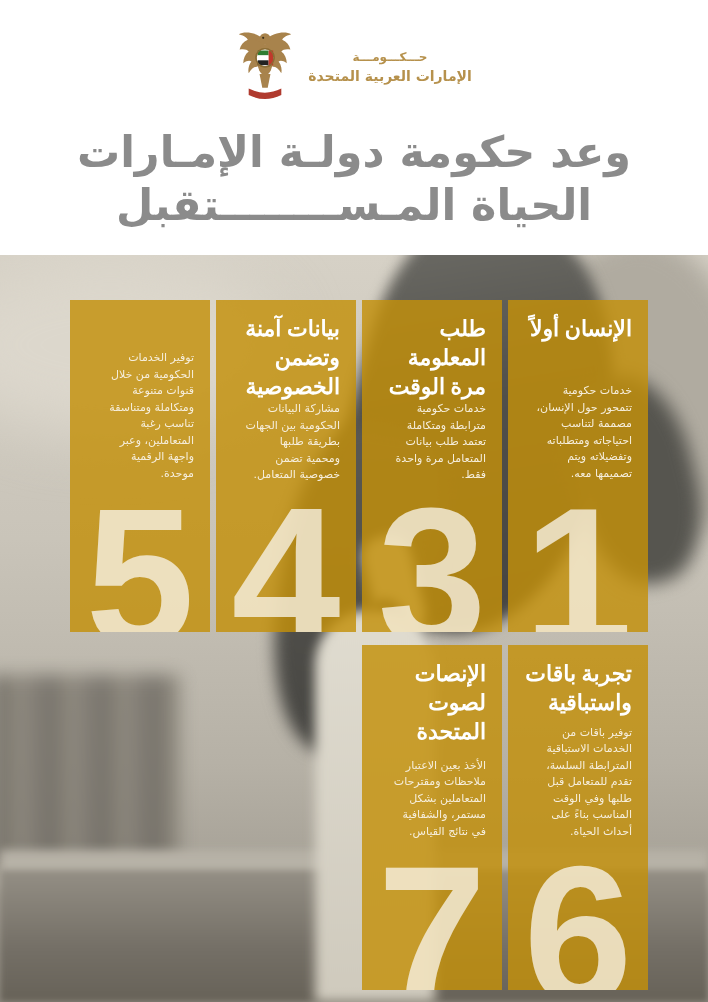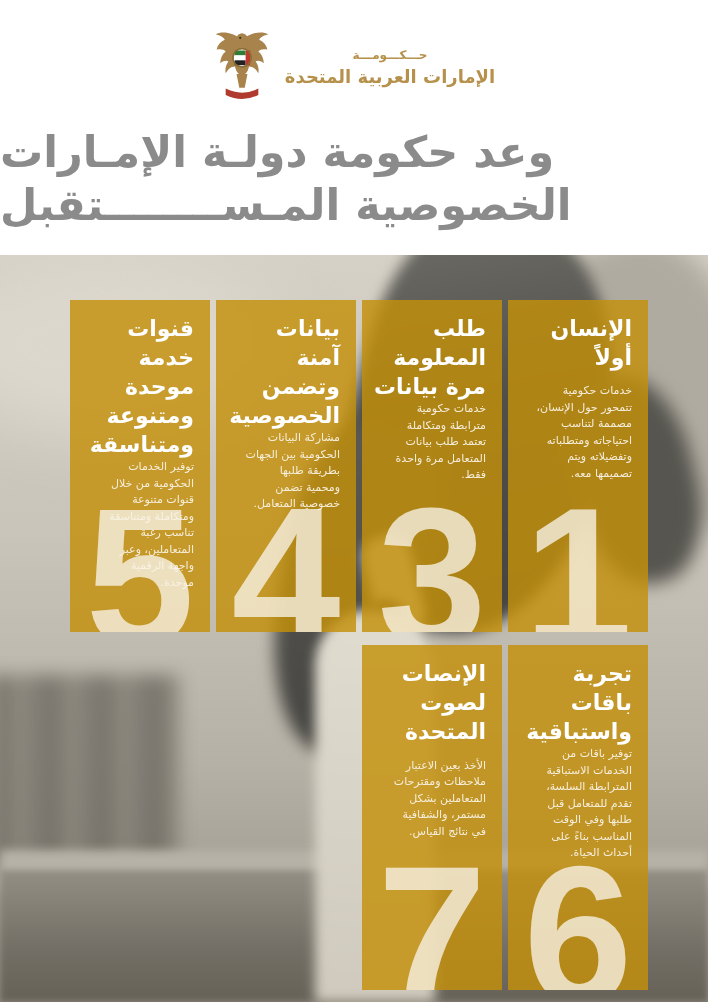--- a/index.html
+++ b/index.html
@@ -7,22 +7,22 @@
     position:relative; width:708px; height:1002px; margin:0 auto;
     background:#737373; overflow:hidden; direction:rtl;
     font-family:"DejaVu Sans","Liberation Sans",sans-serif;
   }
 
   
   .header { position:absolute; top:0; left:0; width:708px; height:255px; background:#ffffff; z-index:3; }
   .logo-row { display:flex; justify-content:center; align-items:center; gap:14px; padding-top:26px; }
   .logo-text { text-align:center; color:#B6914C; }
   .logo-text .l1 { font-size:12px; font-weight:bold; margin-bottom:4px; letter-spacing:1px; }
-  .logo-text .l2 { font-size:18px; font-weight:bold; }
-  .main-title { margin-top:18px; text-align:left; color:#8B8B8B; font-weight:bold;
+  .logo-text .l2 { font-size:14px; font-weight:bold; }
+  .main-title { margin-top:18px; text-align:center; color:#8B8B8B; font-weight:bold;
                 font-size:43px; line-height:1.24; }
 
   
   .photo { position:absolute; top:255px; left:0; width:708px; height:747px; z-index:1; overflow:hidden;
            background:linear-gradient(180deg,#d6d1c6 0%,#c9c4b9 38%,#b6b1a6 68%,#938e84 100%); }
   .photo div { position:absolute; }
   .ph-cloud   { left:-60px; top:0;     width:340px; height:180px; background:#dcd7cc; border-radius:50%; filter:blur(30px); }
   .ph-flagfold{ left:565px; top:-20px; width:190px; height:300px; background:#b0aba0; transform:rotate(-22deg); border-radius:40%; filter:blur(12px); }
   .ph-flagmain{ left:350px; top:-40px; width:260px; height:420px;
                 background:linear-gradient(155deg,#73726c 0%,#504f4a 45%,#434240 100%);
@@ -42,21 +42,21 @@
   .ph-figure  { left:315px; top:355px; width:120px; height:392px;
                 background:linear-gradient(180deg,#e0dcd0,#cfcabd); border-radius:55px 55px 0 0; filter:blur(6px); }
 
   
   .grid { position:absolute; top:300px; left:70px; width:578px; z-index:2;
           display:grid; grid-template-columns:repeat(4,140px); grid-template-rows:332px 345px;
           column-gap:6px; row-gap:13px; direction:rtl; }
   .card { position:relative; overflow:hidden; background:rgba(195,144,10,0.82);
           display:flex; flex-direction:column; }
   .card-title { margin:0; padding:14px 16px 0 10px; font-size:22px; line-height:1.32;
-                font-weight:bold; color:#ffffff; text-align:right; }
+                font-weight:bold; color:#ffffff; text-align:right;font-family:Liberation Serif, serif; }
   .card-desc  { margin:auto 0 150px 0; padding:0 16px 0 28px; font-size:11px; line-height:1.5;
                 color:#F6EEDC; text-align:right; }
   .card-number{ position:absolute; bottom:-44px; left:0; width:100%; text-align:center;
                 font-size:196px; line-height:1; font-weight:bold; color:rgba(249,244,232,0.78);
                 font-family:"Liberation Sans","DejaVu Sans",sans-serif; direction:ltr; }
 </style>
 </head>
 <body>
 
 <div class="page">
@@ -85,21 +85,21 @@
             <rect x="24" y="36.8" width="12" height="5.4" fill="#222222"></rect>
             <rect x="36" y="26" width="5" height="16.2" fill="#c0392b"></rect>
           </g>
           <circle cx="32" cy="34" r="10" fill="none" stroke="#8A6D35" stroke-width="1.5"></circle>
           <path d="M14 68 Q32 77 50 68 L50 75 Q32 84 14 75 Z" fill="#B03A2E"></path>
         </svg>
       </span>
     </div>
     <div class="main-title">
       <div>وعد حكومة دولـة الإمـارات</div>
-      <div>الخصوصية المـســــــــتقبل</div>
+      <div>الحياة المـســــــــتقبل</div>
     </div>
   </div>
 
   <div class="photo">
     <div class="ph-cloud"></div>
     <div class="ph-flagfold"></div>
     <div class="ph-flagmain"></div>
     <div class="ph-flagtip"></div>
     <div class="ph-drape"></div>
     <div class="ph-skyline"></div>
@@ -113,33 +113,32 @@
   <div class="grid">
 
     <section class="card">
       <h2 class="card-title">الإنسان أولاً</h2>
       <p class="card-desc">خدمات حكومية تتمحور حول الإنسان، مصممة لتناسب احتياجاته ومتطلباته وتفضيلاته ويتم تصميمها معه.</p>
       <div class="card-number">1</div>
     </section>
 
 
     <section class="card">
-      <h2 class="card-title">طلب المعلومة مرة بيانات</h2>
+      <h2 class="card-title">طلب المعلومة مرة الوقت</h2>
       <p class="card-desc">خدمات حكومية مترابطة ومتكاملة تعتمد طلب بيانات المتعامل مرة واحدة فقط.</p>
       <div class="card-number">3</div>
     </section>
 
     <section class="card">
       <h2 class="card-title">بيانات آمنة وتضمن الخصوصية</h2>
       <p class="card-desc">مشاركة البيانات الحكومية بين الجهات بطريقة طلبها ومحمية تضمن خصوصية المتعامل.</p>
       <div class="card-number">4</div>
     </section>
 
     <section class="card">
-      <h2 class="card-title">قنوات خدمة موحدة ومتنوعة ومتناسقة</h2>
       <p class="card-desc">توفير الخدمات الحكومية من خلال قنوات متنوعة ومتكاملة ومتناسقة تناسب رغبة المتعاملين، وعبر واجهة الرقمية موحدة.</p>
       <div class="card-number">5</div>
     </section>
 
     <section class="card">
       <h2 class="card-title">تجربة باقات واستباقية</h2>
       <p class="card-desc">توفير باقات من الخدمات الاستباقية المترابطة السلسة، تقدم للمتعامل قبل طلبها وفي الوقت المناسب بناءً على أحداث الحياة.</p>
       <div class="card-number">6</div>
     </section>
 

